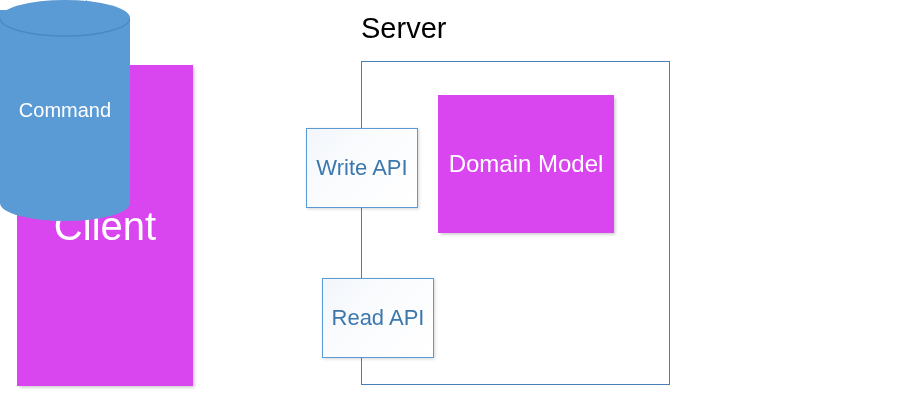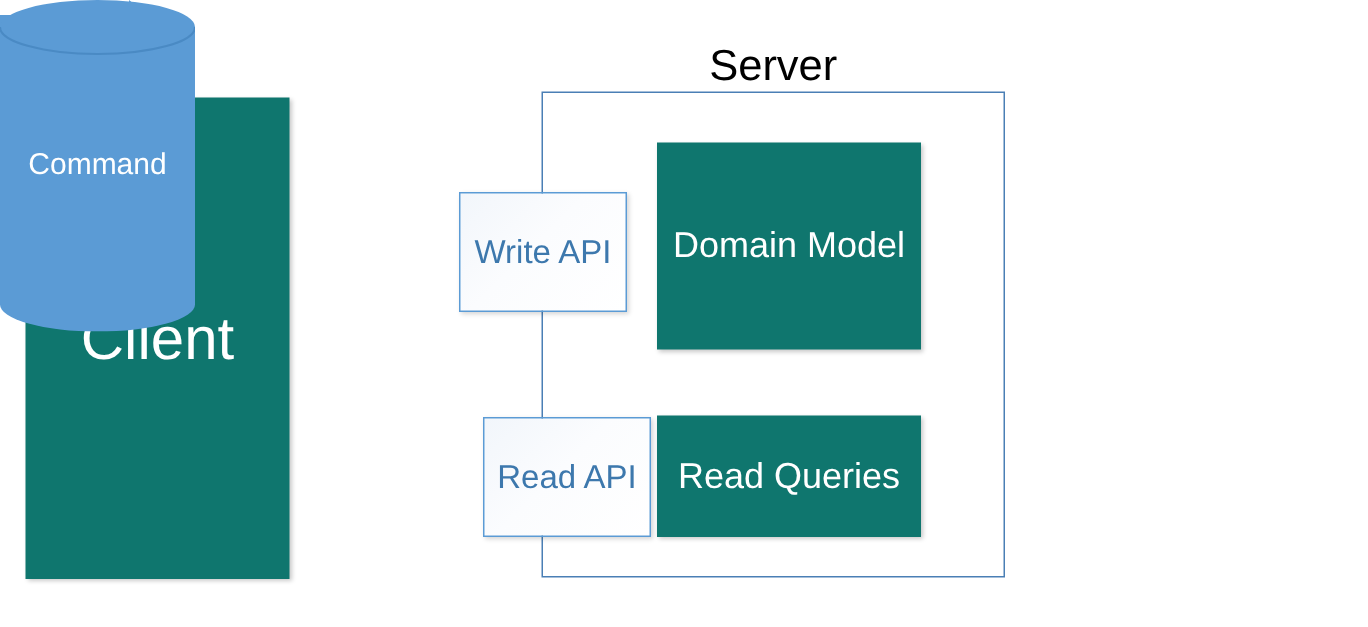--- a/index.html
+++ b/index.html
@@ -24,21 +24,21 @@
     box-sizing: border-box;
     display: flex;
     align-items: center;
     justify-content: center;
     text-align: right;
     line-height: 1.15;
   }
 
   
   .fill-blue {
-    background: #0f766e;
+    background: #d946ef;
     color: #ffffff;
     box-shadow: 1.5px 1.5px 3px rgba(0,0,0,0.22);
   }
 
   
   .outline-box {
     background: linear-gradient(135deg, #f2f6fb 0%, #fbfcfe 45%, #ffffff 100%);
     border: 1px solid #5b9bd5;
     color: #3d78ad;
     box-shadow: 1px 1px 3px rgba(0,0,0,0.17);
@@ -54,24 +54,22 @@
     left: 361px; top: 61px;
     width: 309px; height: 324px;
     border: 1.6px solid #4a7fb5;
     background: transparent;
   }
 
   #server-label {
     position: absolute;
     left: 361px; top: 12px;
     width: 309px;
-    text-align: center;
     font-size: 29px;
     color: #000000;
-    margin-top: 16px;
   }
 
   #write-api-box {
     left: 306px; top: 128px;
     width: 112px; height: 80px;
     font-size: 22px;
   }
 
   #read-api-box {
     left: 306px; top: 278px;
@@ -185,23 +183,20 @@
   </div>
 
   <div class="node outline-box" id="read-api-box">
     <span>Read API</span>
   </div>
 
   <div class="node fill-blue" id="domain-model-box">
     <span>Domain Model</span>
   </div>
 
-  <div class="node fill-blue" id="read-queries-box">
-    <span>Read Queries</span>
-  </div>
 
   <div id="db-write-arrow-wrap">
     <svg class="arrow-svg" width="108" height="53" viewBox="0 0 108 53">
       <polygon class="arrow-shape" points="0,13 76,13 76,0 108,26 76,53 76,40 0,40"></polygon>
     </svg>
   </div>
 
   <div id="db-read-arrow-wrap">
     <svg class="arrow-svg" width="108" height="53" viewBox="0 0 108 53">
       <polygon class="arrow-shape" points="108,13 32,13 32,0 0,26 32,53 32,40 108,40"></polygon>

